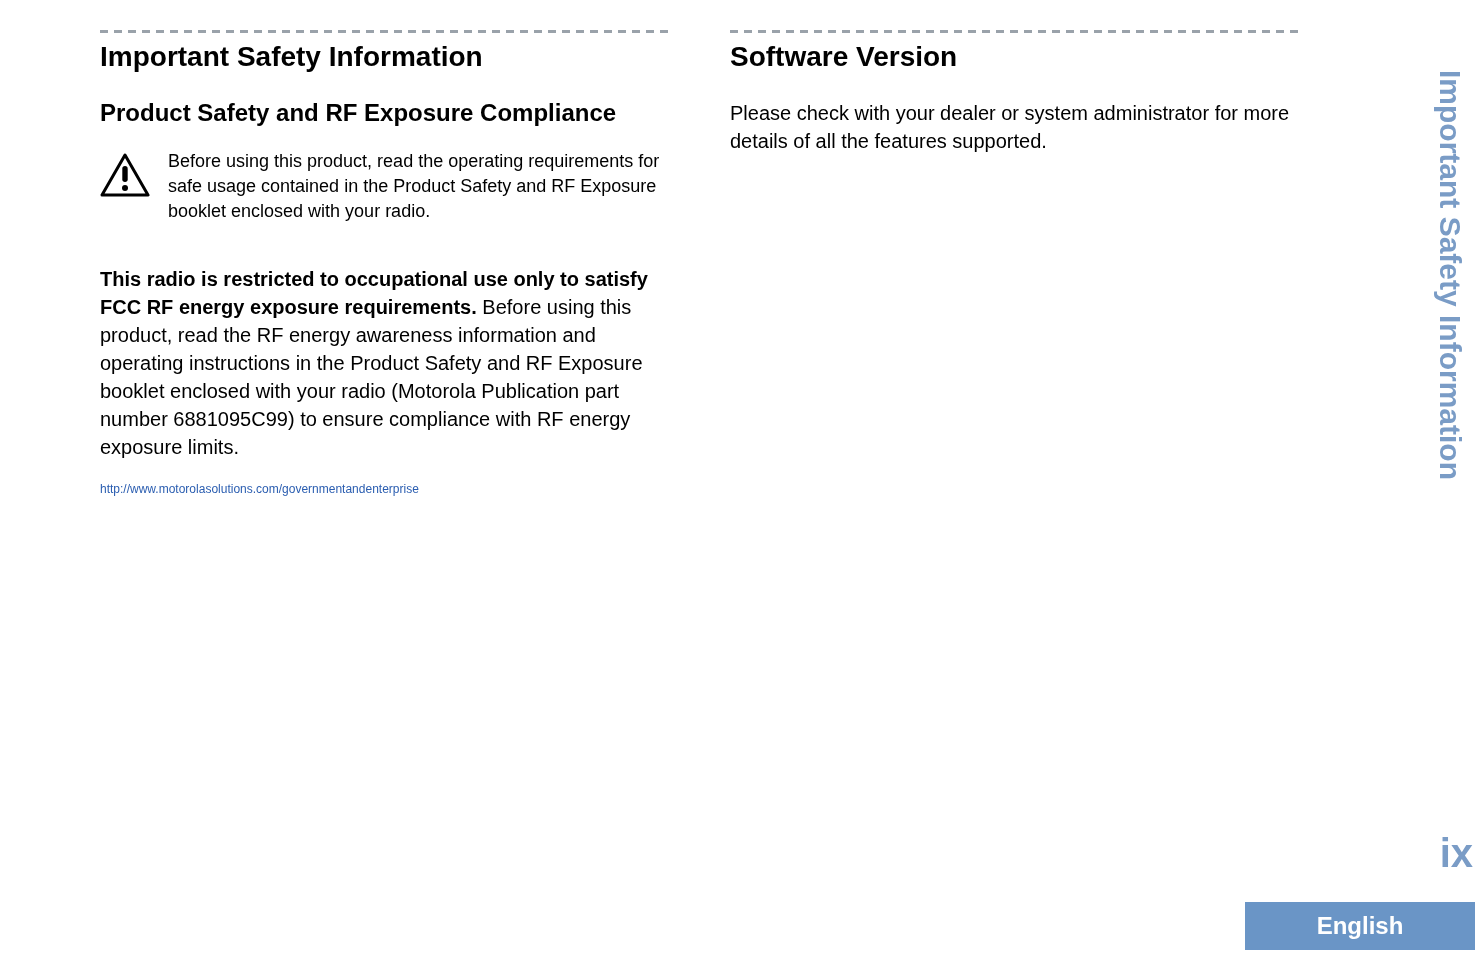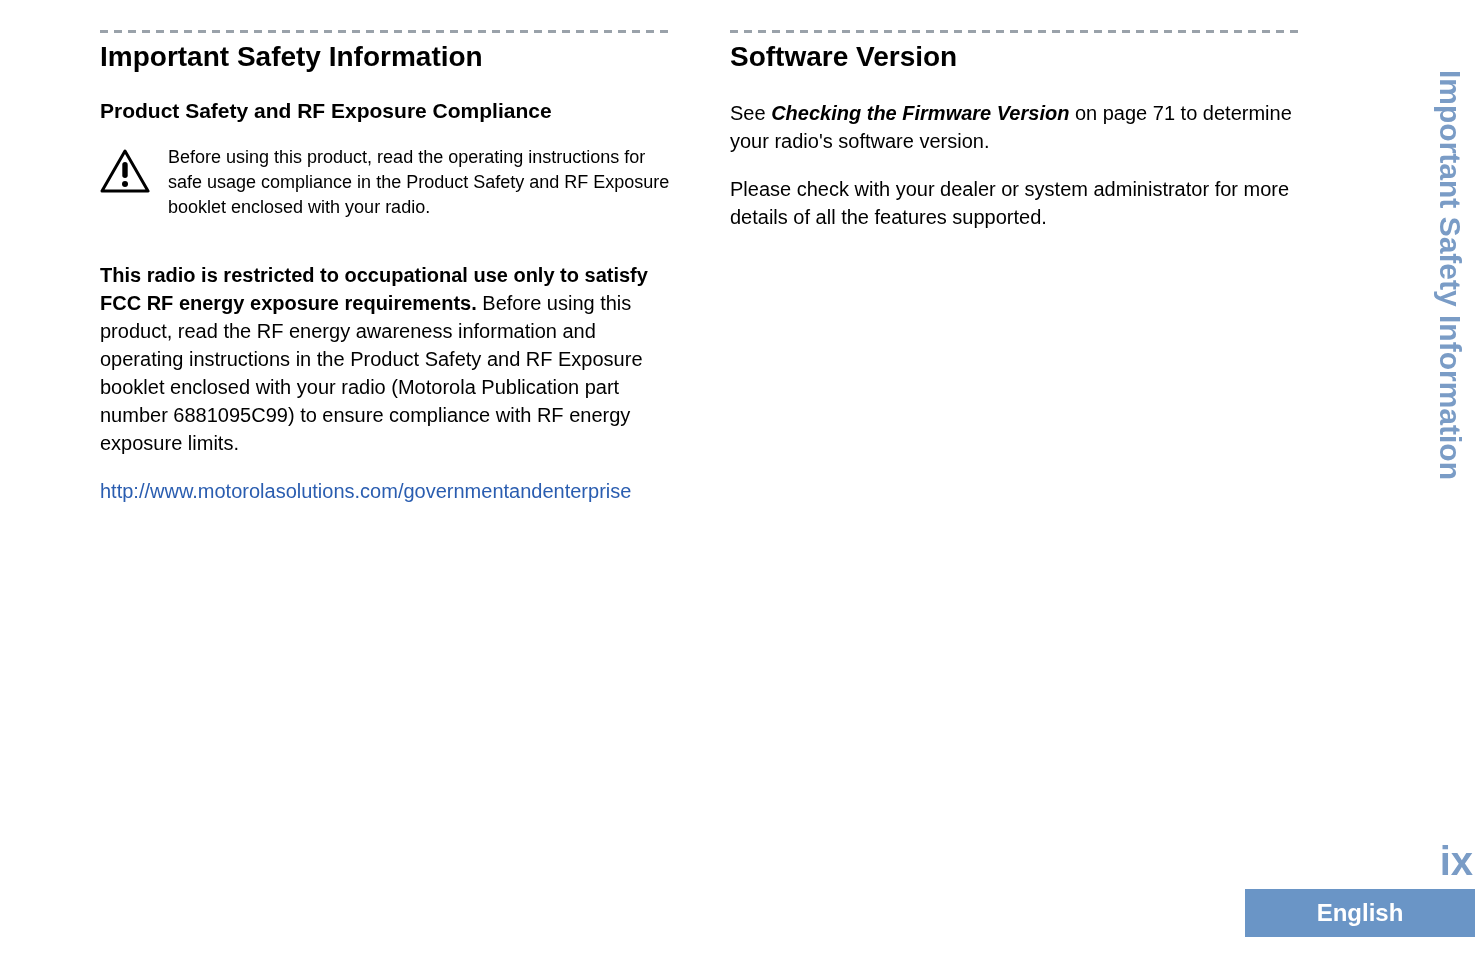--- a/index.html
+++ b/index.html
@@ -42,21 +42,21 @@
     }
 
     .section-heading {
       font-size: 28px;
       font-weight: bold;
       color: #000;
       margin-bottom: 26px;
     }
 
     .subheading {
-      font-size: 21px;
+      font-size: 24px;
       font-weight: bold;
       color: #000;
       margin-bottom: 22px;
     }
 
     .caution-block {
       display: flex;
       align-items: flex-start;
       gap: 18px;
       margin-bottom: 40px;
@@ -92,21 +92,21 @@
       font-weight: bold;
     }
 
     .italic-bold {
       font-weight: bold;
       font-style: italic;
     }
 
     .link {
       color: #2a5db0;
-      font-size: 20px;
+      font-size: 12px;
       line-height: 1.4;
     }
 
     .side-tab {
       position: absolute;
       right: 0;
       top: 0;
       bottom: 0;
       width: 50px;
       display: flex;
@@ -120,30 +120,30 @@
       color: #7a9cc6;
       font-size: 30px;
       font-weight: bold;
       padding-top: 70px;
       flex: 1;
     }
 
     .page-number {
       position: absolute;
       right: 2px;
-      bottom: 70px;
+      bottom: 78px;
       color: #7a9cc6;
       font-size: 40px;
       font-weight: bold;
     }
 
     .language-tab {
       position: absolute;
       right: 0;
-      bottom: 17px;
+      bottom: 4px;
       height: 48px;
       width: 230px;
       background: #6a95c6;
       color: #fff;
       font-size: 24px;
       font-weight: bold;
       display: flex;
       align-items: center;
       justify-content: center;
     }
@@ -164,40 +164,37 @@
     <h2 class="subheading">Product Safety and RF Exposure Compliance</h2>
 
     <div class="caution-block">
       <span class="caution-icon">
         <svg width="50" height="44" viewBox="0 0 50 44">
           <polygon points="25,2 48,42 2,42" fill="none" stroke="#000" stroke-width="3" stroke-linejoin="round"></polygon>
           <rect x="22.3" y="13" width="5.4" height="16" rx="2.7" fill="#000"></rect>
           <circle cx="25" cy="35" r="3" fill="#000"></circle>
         </svg>
       </span>
-      <p class="caution-text">Before using this product, read the operating instructions for safe usage compliance in the Product Safety and RF Exposure booklet enclosed with your radio.</p>
+      <p class="caution-text">Before using this product, read the operating requirements for safe usage contained in the Product Safety and RF Exposure booklet enclosed with your radio.</p>
     </div>
 
 
     <p class="body-paragraph">
       <span class="bold-run">This radio is restricted to occupational use only to satisfy FCC RF energy exposure requirements.</span><span> Before using this product, read the RF energy awareness information and operating instructions in the Product Safety and RF Exposure booklet enclosed with your radio (Motorola Publication part number 6881095C99) to ensure compliance with RF energy exposure limits.</span>
     </p>
 
 
     <p class="link">http://www.motorolasolutions.com/governmentandenterprise</p>
   </div>
 
   <div class="column">
     <div class="section-divider"></div>
     <h1 class="section-heading">Software Version</h1>
 
 
-    <p class="body-paragraph">
-      <span>See </span><span class="italic-bold">Checking the Firmware Version</span><span> on page 71 to determine your radio's software version.</span>
-    </p>
 
     <p class="body-paragraph">Please check with your dealer or system administrator for more details of all the features supported.</p>
   </div>
 </div>
 
 <div class="side-tab">
   <div class="side-tab-text">Important Safety Information</div>
 </div>
 
 <div class="page-number">ix</div>

